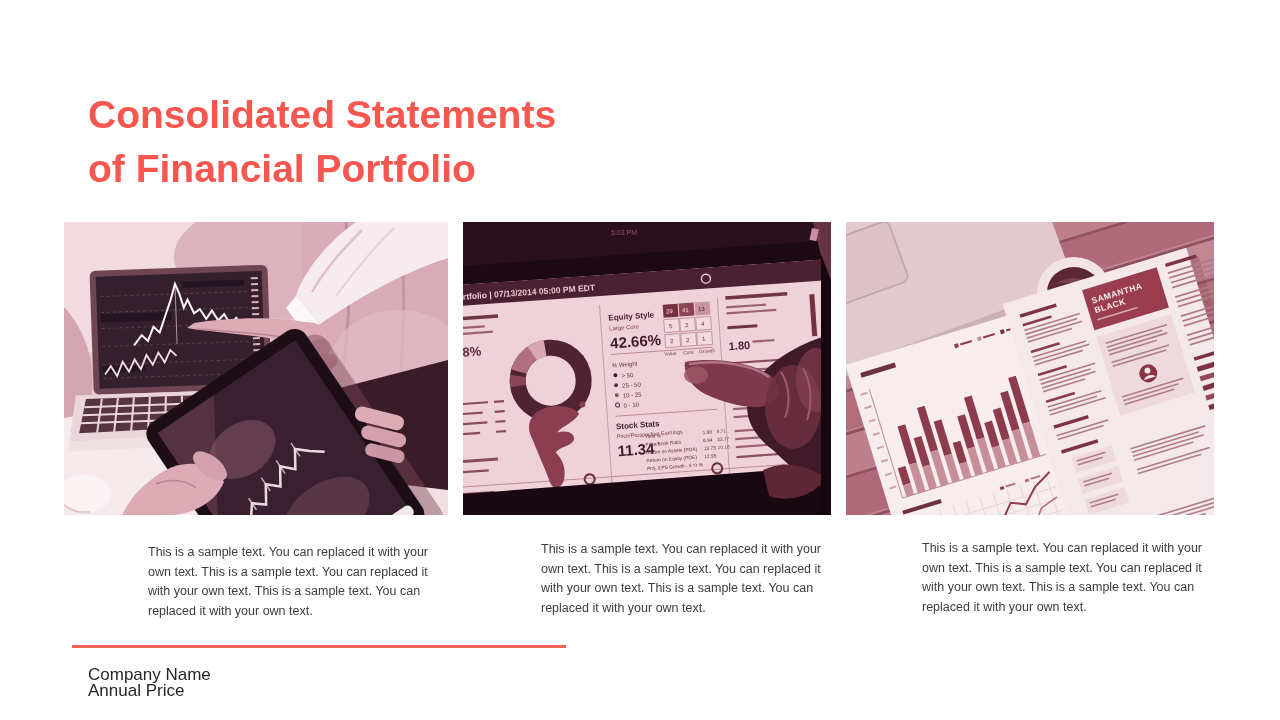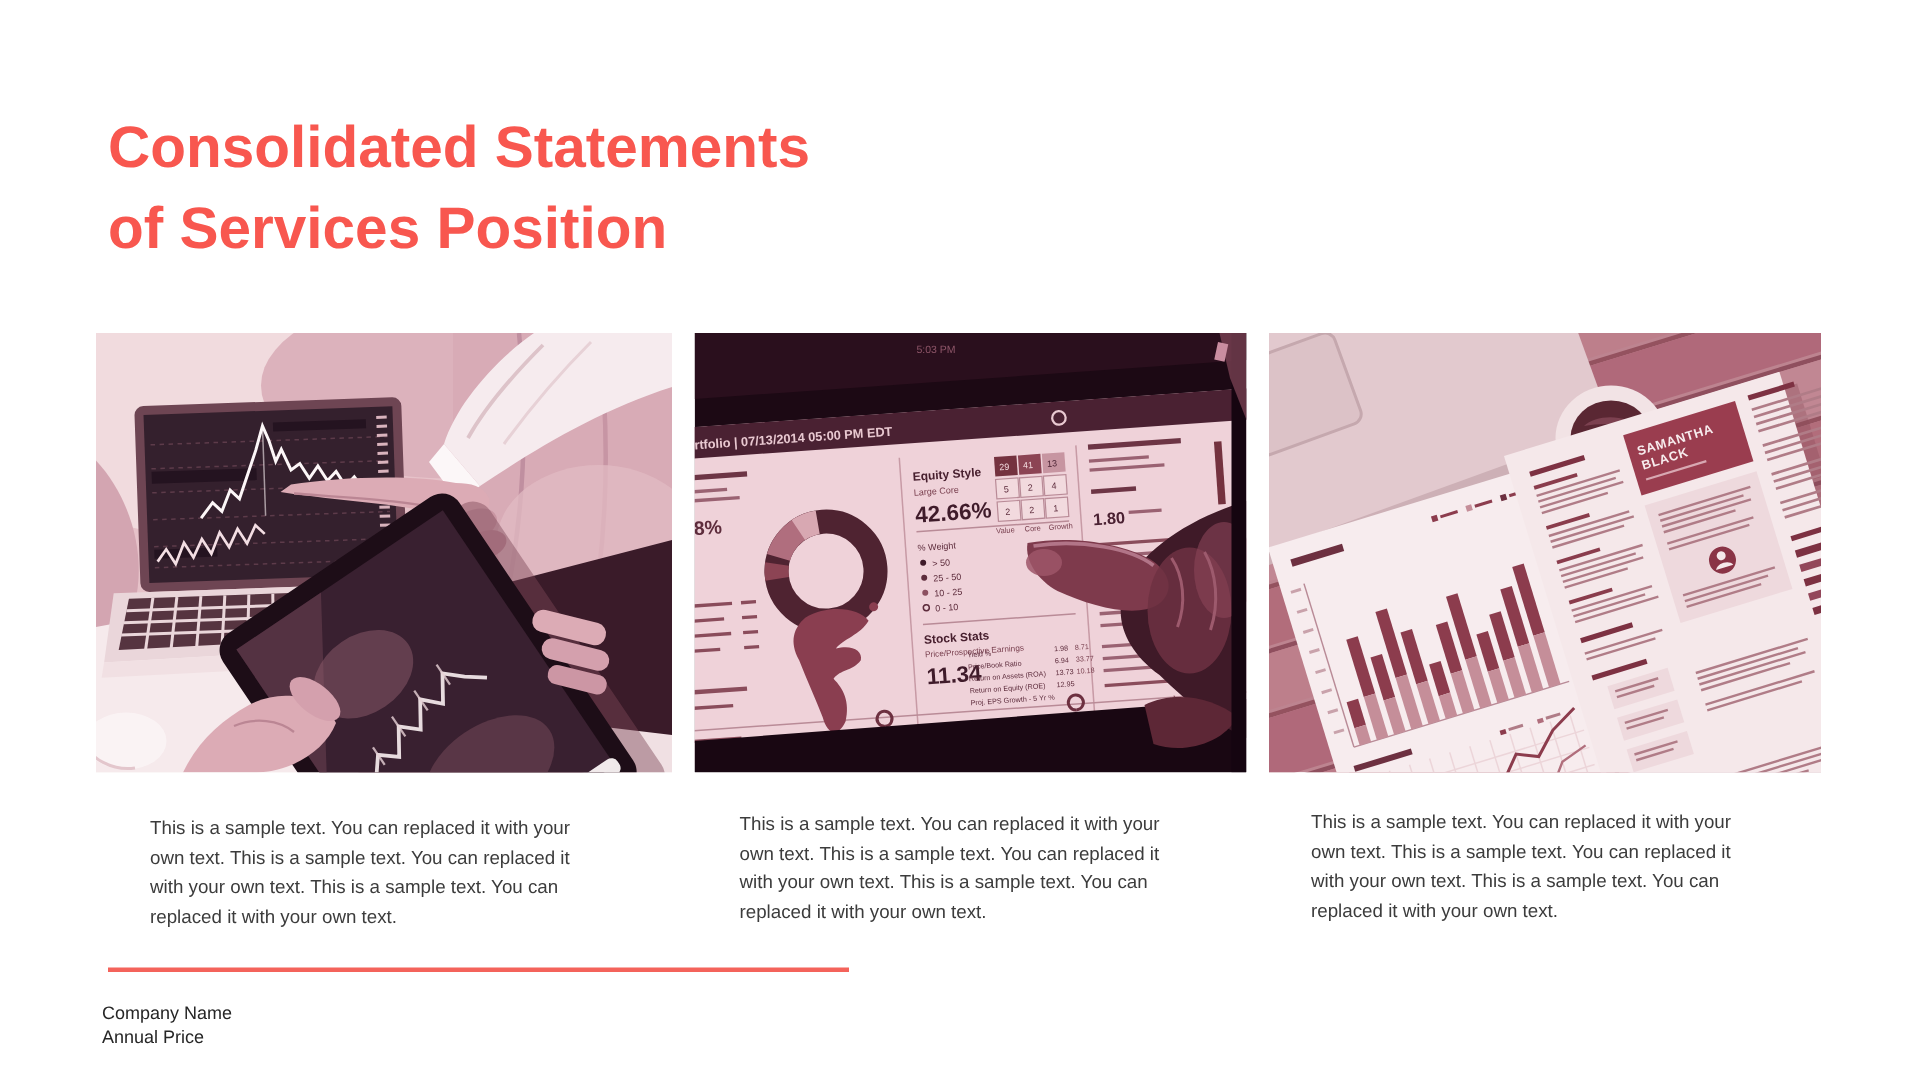--- a/index.html
+++ b/index.html
@@ -10,36 +10,36 @@
   .title{
     position:absolute;left:72px;top:72px;
     font-size:39px;line-height:54px;font-weight:700;color:#F8574F;letter-spacing:0px;
   }
   .photo{position:absolute;top:222px;height:293px;overflow:hidden;}
   .photo svg{display:block;}
   .photo1{left:64px;width:384px;}
   .photo2{left:463px;width:368px;}
   .photo3{left:846px;width:368px;}
   .caption{position:absolute;font-size:12.5px;line-height:19.6px;color:#3c3c3c;}
-  .caption div{white-space:nowrap;}
+  .caption div{white-space:nowrap;margin-left:48px;}
   .cap1{left:100px;top:543px;}
   .cap2{left:493px;top:540px;}
   .cap3{left:874px;top:539px;}
   .divider{position:absolute;left:72px;top:645px;width:494px;height:3px;background:#F4635B;}
-  .footer{position:absolute;left:68px;top:667px;font-size:12px;line-height:16px;color:#262626;}
+  .footer{position:absolute;left:88px;top:667px;font-size:17px;line-height:16px;color:#262626;}
   text{font-family:"Liberation Sans", sans-serif;}
 </style>
 </head>
 <body>
 
 <div class="slide">
 
-  <h1 class="title" style="margin:0;">
+  <h1 class="title" style="margin:16px;">
     <div>Consolidated Statements</div>
-    <div>of Services Position</div>
+    <div>of Financial Portfolio</div>
   </h1>
 
   <div class="photo photo1">
     <svg width="384" height="293" viewBox="0 0 384 293">
 
       <rect x="0" y="0" width="384" height="293" fill="#e6c2c9"></rect>
       <ellipse cx="70" cy="55" rx="130" ry="80" fill="#f1dbde"></ellipse>
       <ellipse cx="235" cy="35" rx="125" ry="62" fill="#dcb2bc"></ellipse>
       <rect x="238" y="0" width="146" height="215" fill="#d8abb6"></rect>
       <path d="M282,0 C288,60 286,120 272,185" stroke="#c08fa0" stroke-width="3" fill="none"></path>

